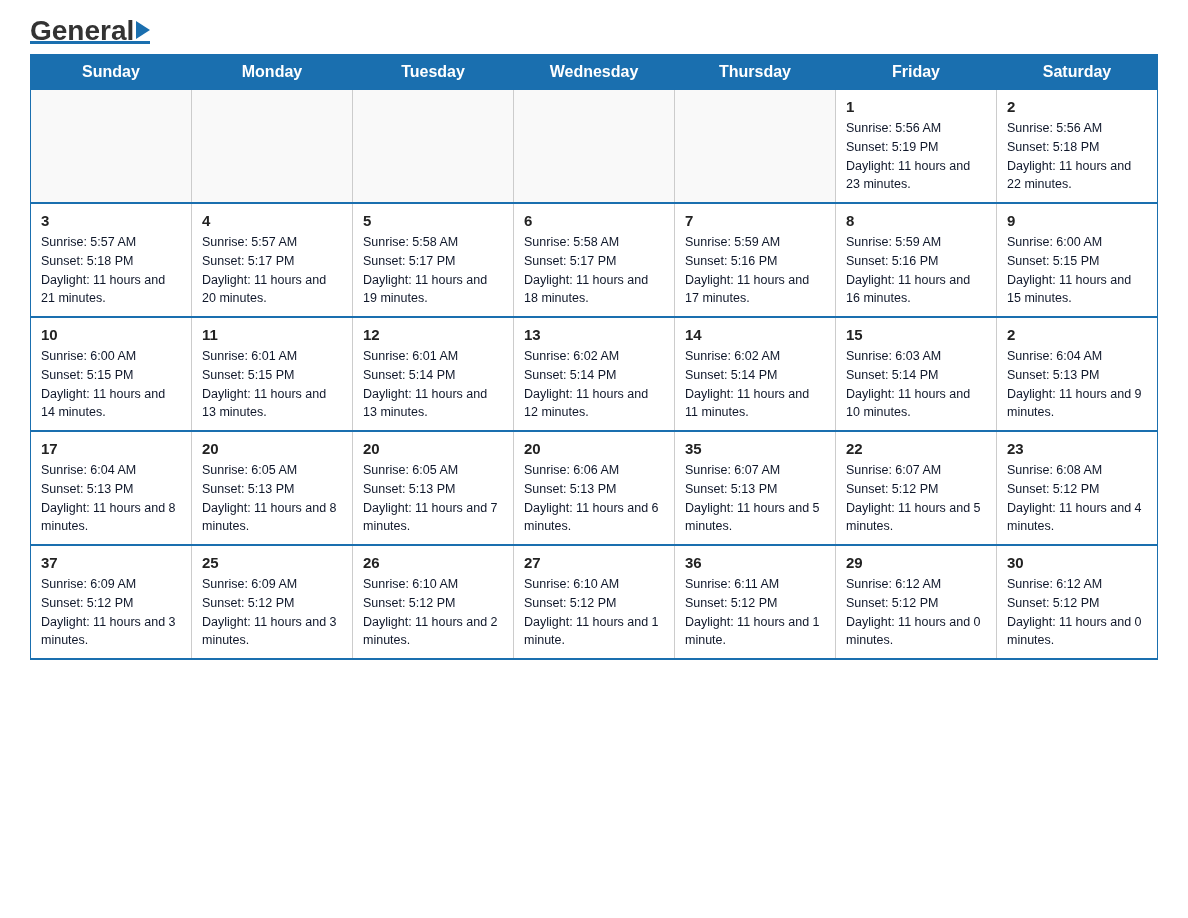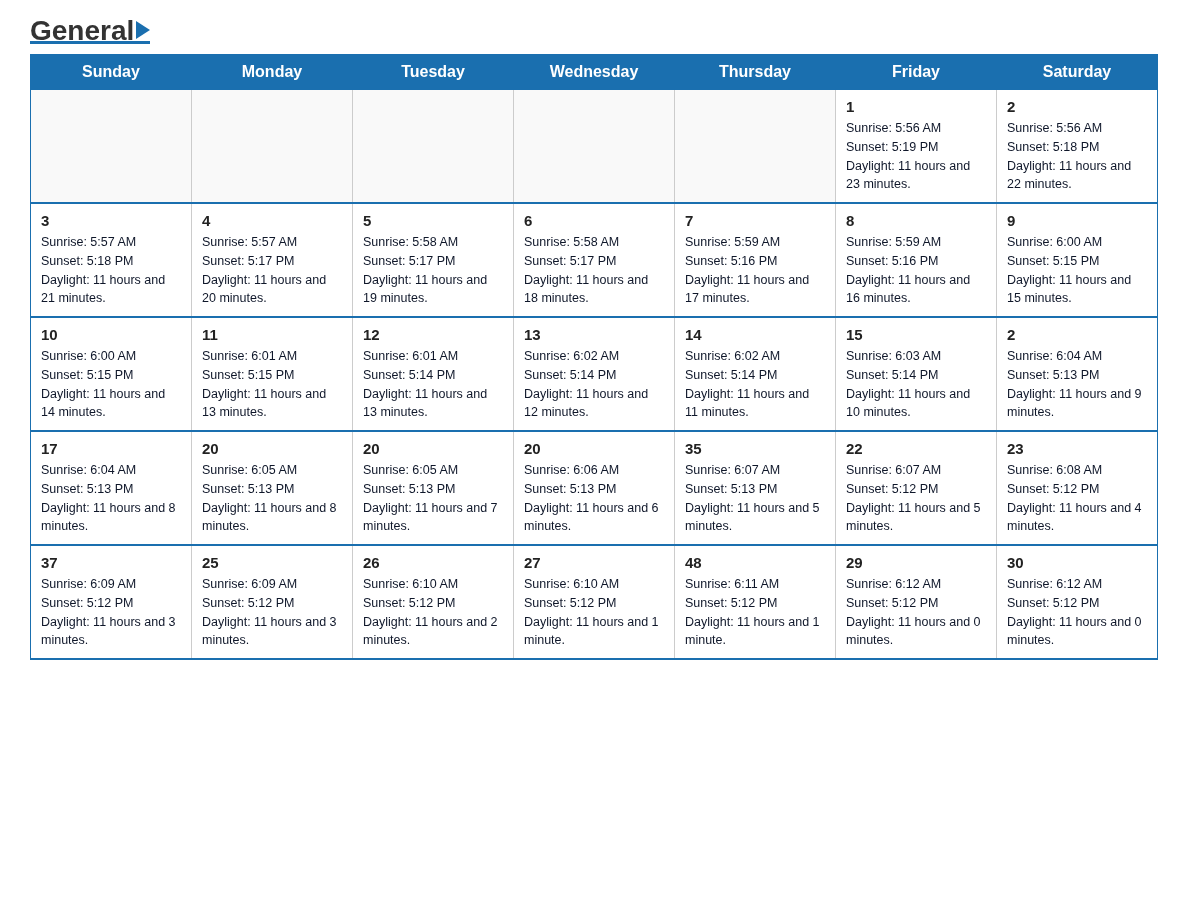--- a/index.html
+++ b/index.html
@@ -244,21 +244,21 @@
         </td>
         <td>
           <span class="day-number">26</span>
           <div class="day-info">Sunrise: 6:10 AM<br>Sunset: 5:12 PM<br>Daylight: 11 hours and 2 minutes.</div>
         </td>
         <td>
           <span class="day-number">27</span>
           <div class="day-info">Sunrise: 6:10 AM<br>Sunset: 5:12 PM<br>Daylight: 11 hours and 1 minute.</div>
         </td>
         <td>
-          <span class="day-number">48</span>
+          <span class="day-number">36</span>
           <div class="day-info">Sunrise: 6:11 AM<br>Sunset: 5:12 PM<br>Daylight: 11 hours and 1 minute.</div>
         </td>
         <td>
           <span class="day-number">29</span>
           <div class="day-info">Sunrise: 6:12 AM<br>Sunset: 5:12 PM<br>Daylight: 11 hours and 0 minutes.</div>
         </td>
         <td>
           <span class="day-number">30</span>
           <div class="day-info">Sunrise: 6:12 AM<br>Sunset: 5:12 PM<br>Daylight: 11 hours and 0 minutes.</div>
         </td>

